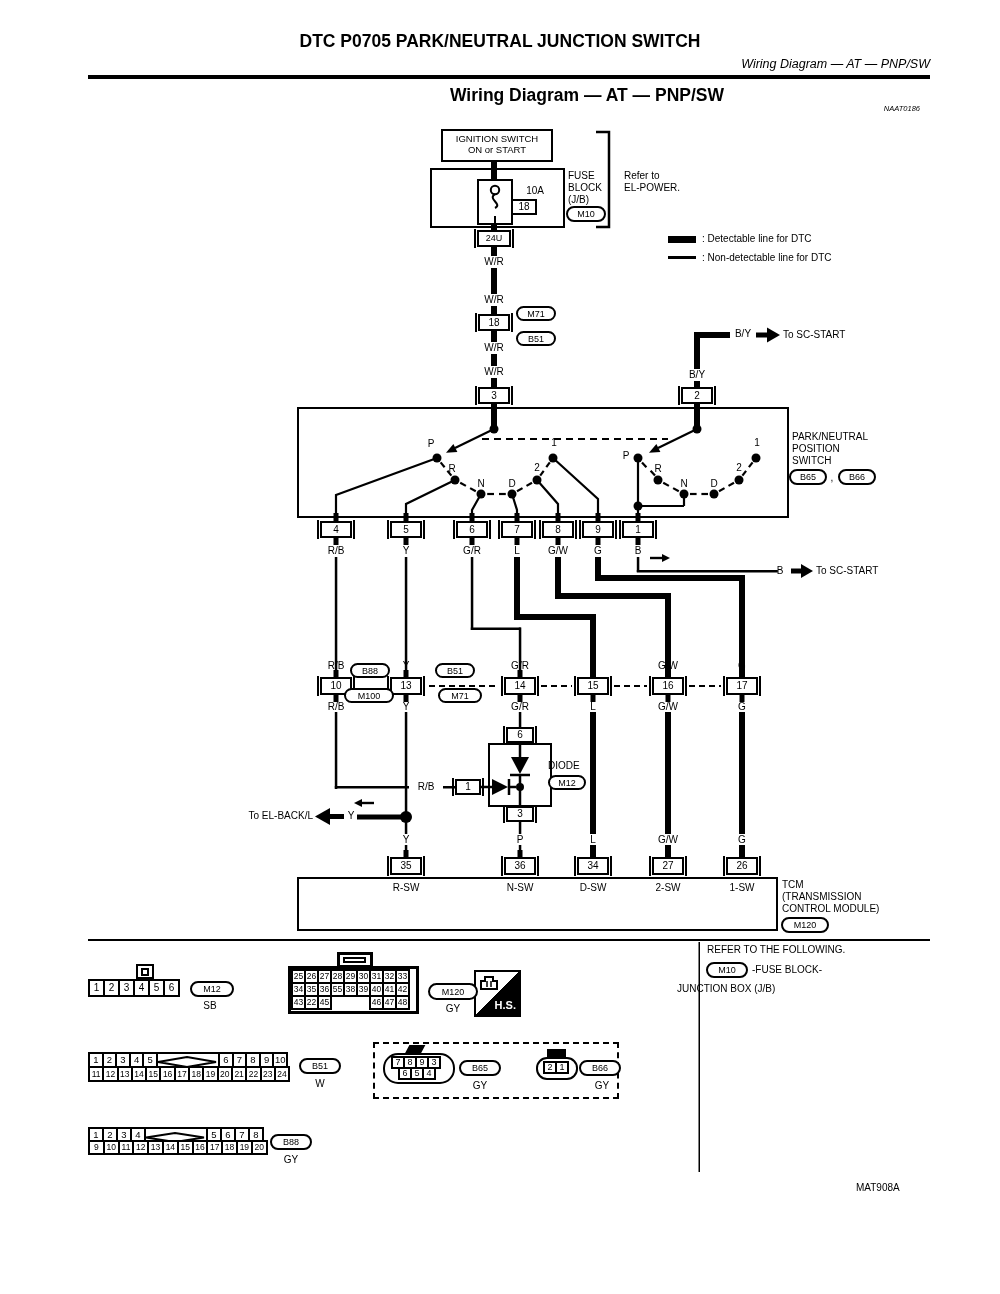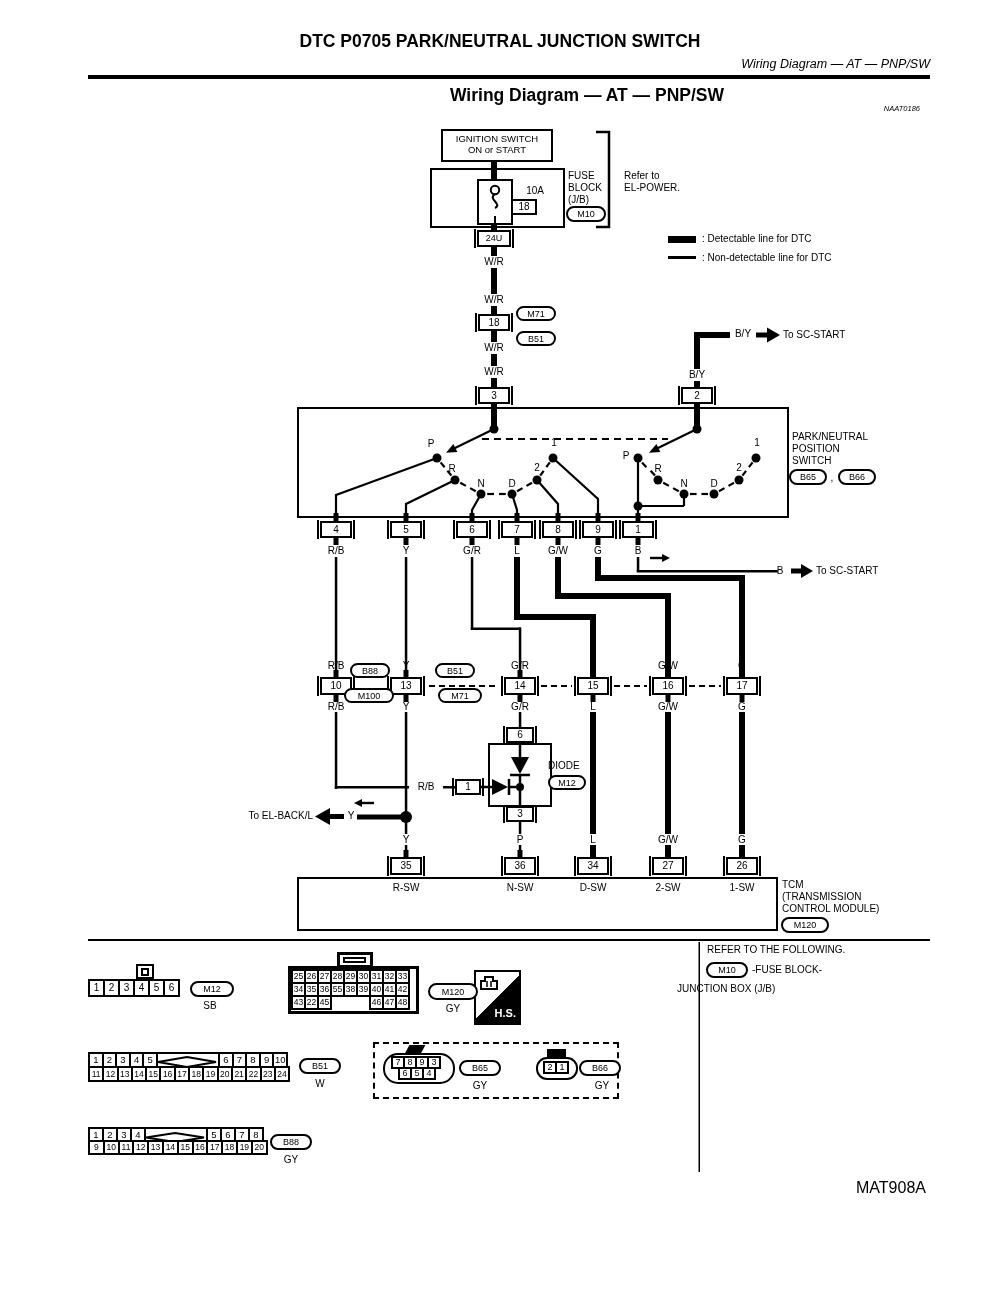--- a/index.html
+++ b/index.html
@@ -362,21 +362,21 @@
   <div class="lbl" style="left:717px;top:882px;width:50px">1-SW</div>
   <div class="lbl lft" style="left:782px;top:879px">TCM</div>
   <div class="lbl lft" style="left:782px;top:891px">(TRANSMISSION</div>
   <div class="lbl lft" style="left:782px;top:903px">CONTROL MODULE)</div>
   <div class="oval" style="left:781px;top:917px;width:48px;height:16px;line-height:13px">M120</div>
 
   <div class="lbl lft" style="left:707px;top:944px">REFER TO THE FOLLOWING.</div>
   <div class="oval" style="left:706px;top:962px;width:42px;height:16px;line-height:13px">M10</div>
   <div class="lbl lft" style="left:752px;top:964px">-FUSE BLOCK-</div>
   <div class="lbl lft" style="left:677px;top:983px">JUNCTION BOX (J/B)</div>
-  <div class="lbl lft" style="left:856px;top:1182px;font-size:16px">MAT908A</div>
+  <div class="lbl lft" style="left:856px;top:1182px;font-size:10px">MAT908A</div>
 
   <div class="plainbox" style="left:136px;top:964px;width:18px;height:15px"></div>
   <div class="plainbox" style="left:141px;top:968px;width:8px;height:8px"></div>
   <div class="crow" style="left:88px;top:979px">
 
   <div class="cell c17">1</div>
       <div class="cell c17">2</div>
       <div class="cell c17">3</div>
       <div class="cell c17">4</div>
       <div class="cell c17">5</div>
@@ -420,21 +420,21 @@
       <div class="cell c15"></div>
       <div class="cell c15"></div>
       <div class="cell c15"></div>
       <div class="cell c15">46</div>
       <div class="cell c15">47</div>
       <div class="cell c15">48</div>
     </div>
   <div class="oval" style="left:428px;top:983px;width:50px;height:17px;line-height:14px">M120</div>
   <div class="lbl" style="left:440px;top:1003px;width:26px">GY</div>
 
-  <div class="hs" style="left:474px;top:970px;width:47px;height:55px">
+  <div class="hs" style="left:474px;top:970px;width:47px;height:47px">
     <span class="hstxt">H.S.</span>
   </div>
   <svg class="abs" width="22" height="18" style="left:478px;top:974px;z-index:3" viewBox="0 0 22 18">
     <path d="M3,7 h4 v-4 h8 v4 h4 v8 h-16 z" fill="#fff" stroke="#000" stroke-width="2"></path>
     <line x1="9" y1="7" x2="9" y2="13" stroke="#000" stroke-width="1.5"></line>
     <line x1="13" y1="7" x2="13" y2="13" stroke="#000" stroke-width="1.5"></line>
   </svg>
 
   <div class="crow" style="left:88px;top:1052px">
 

